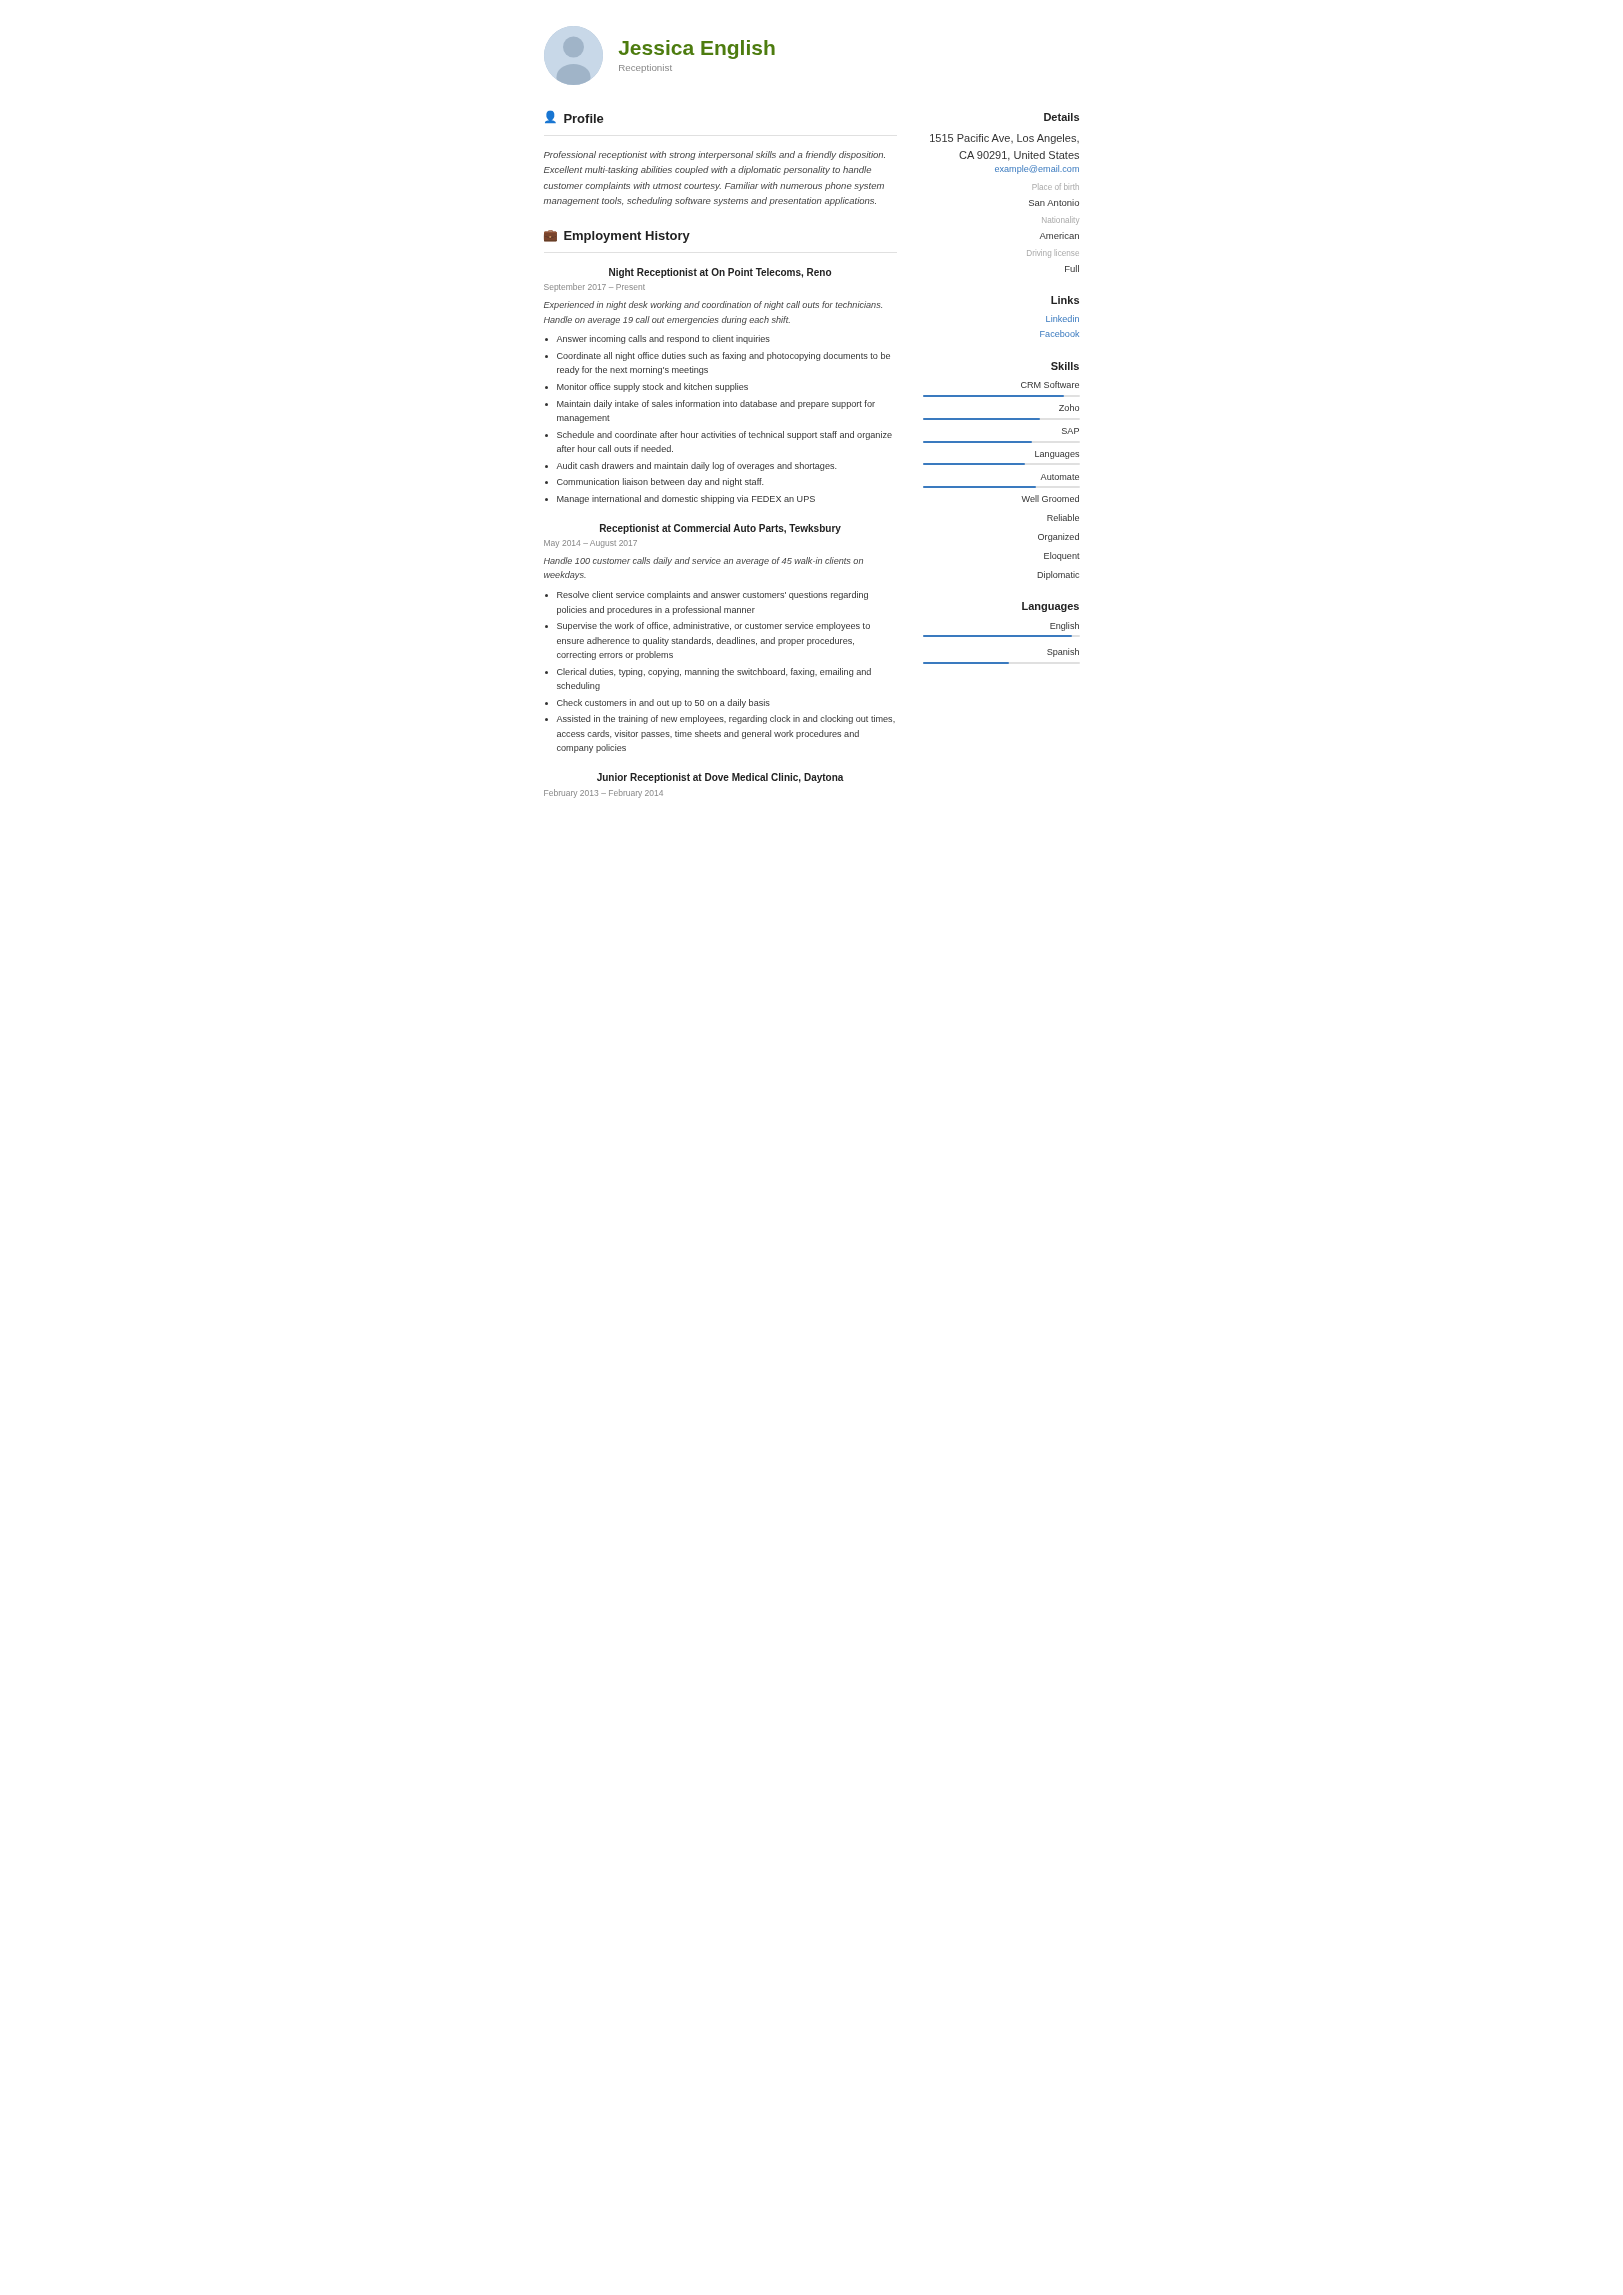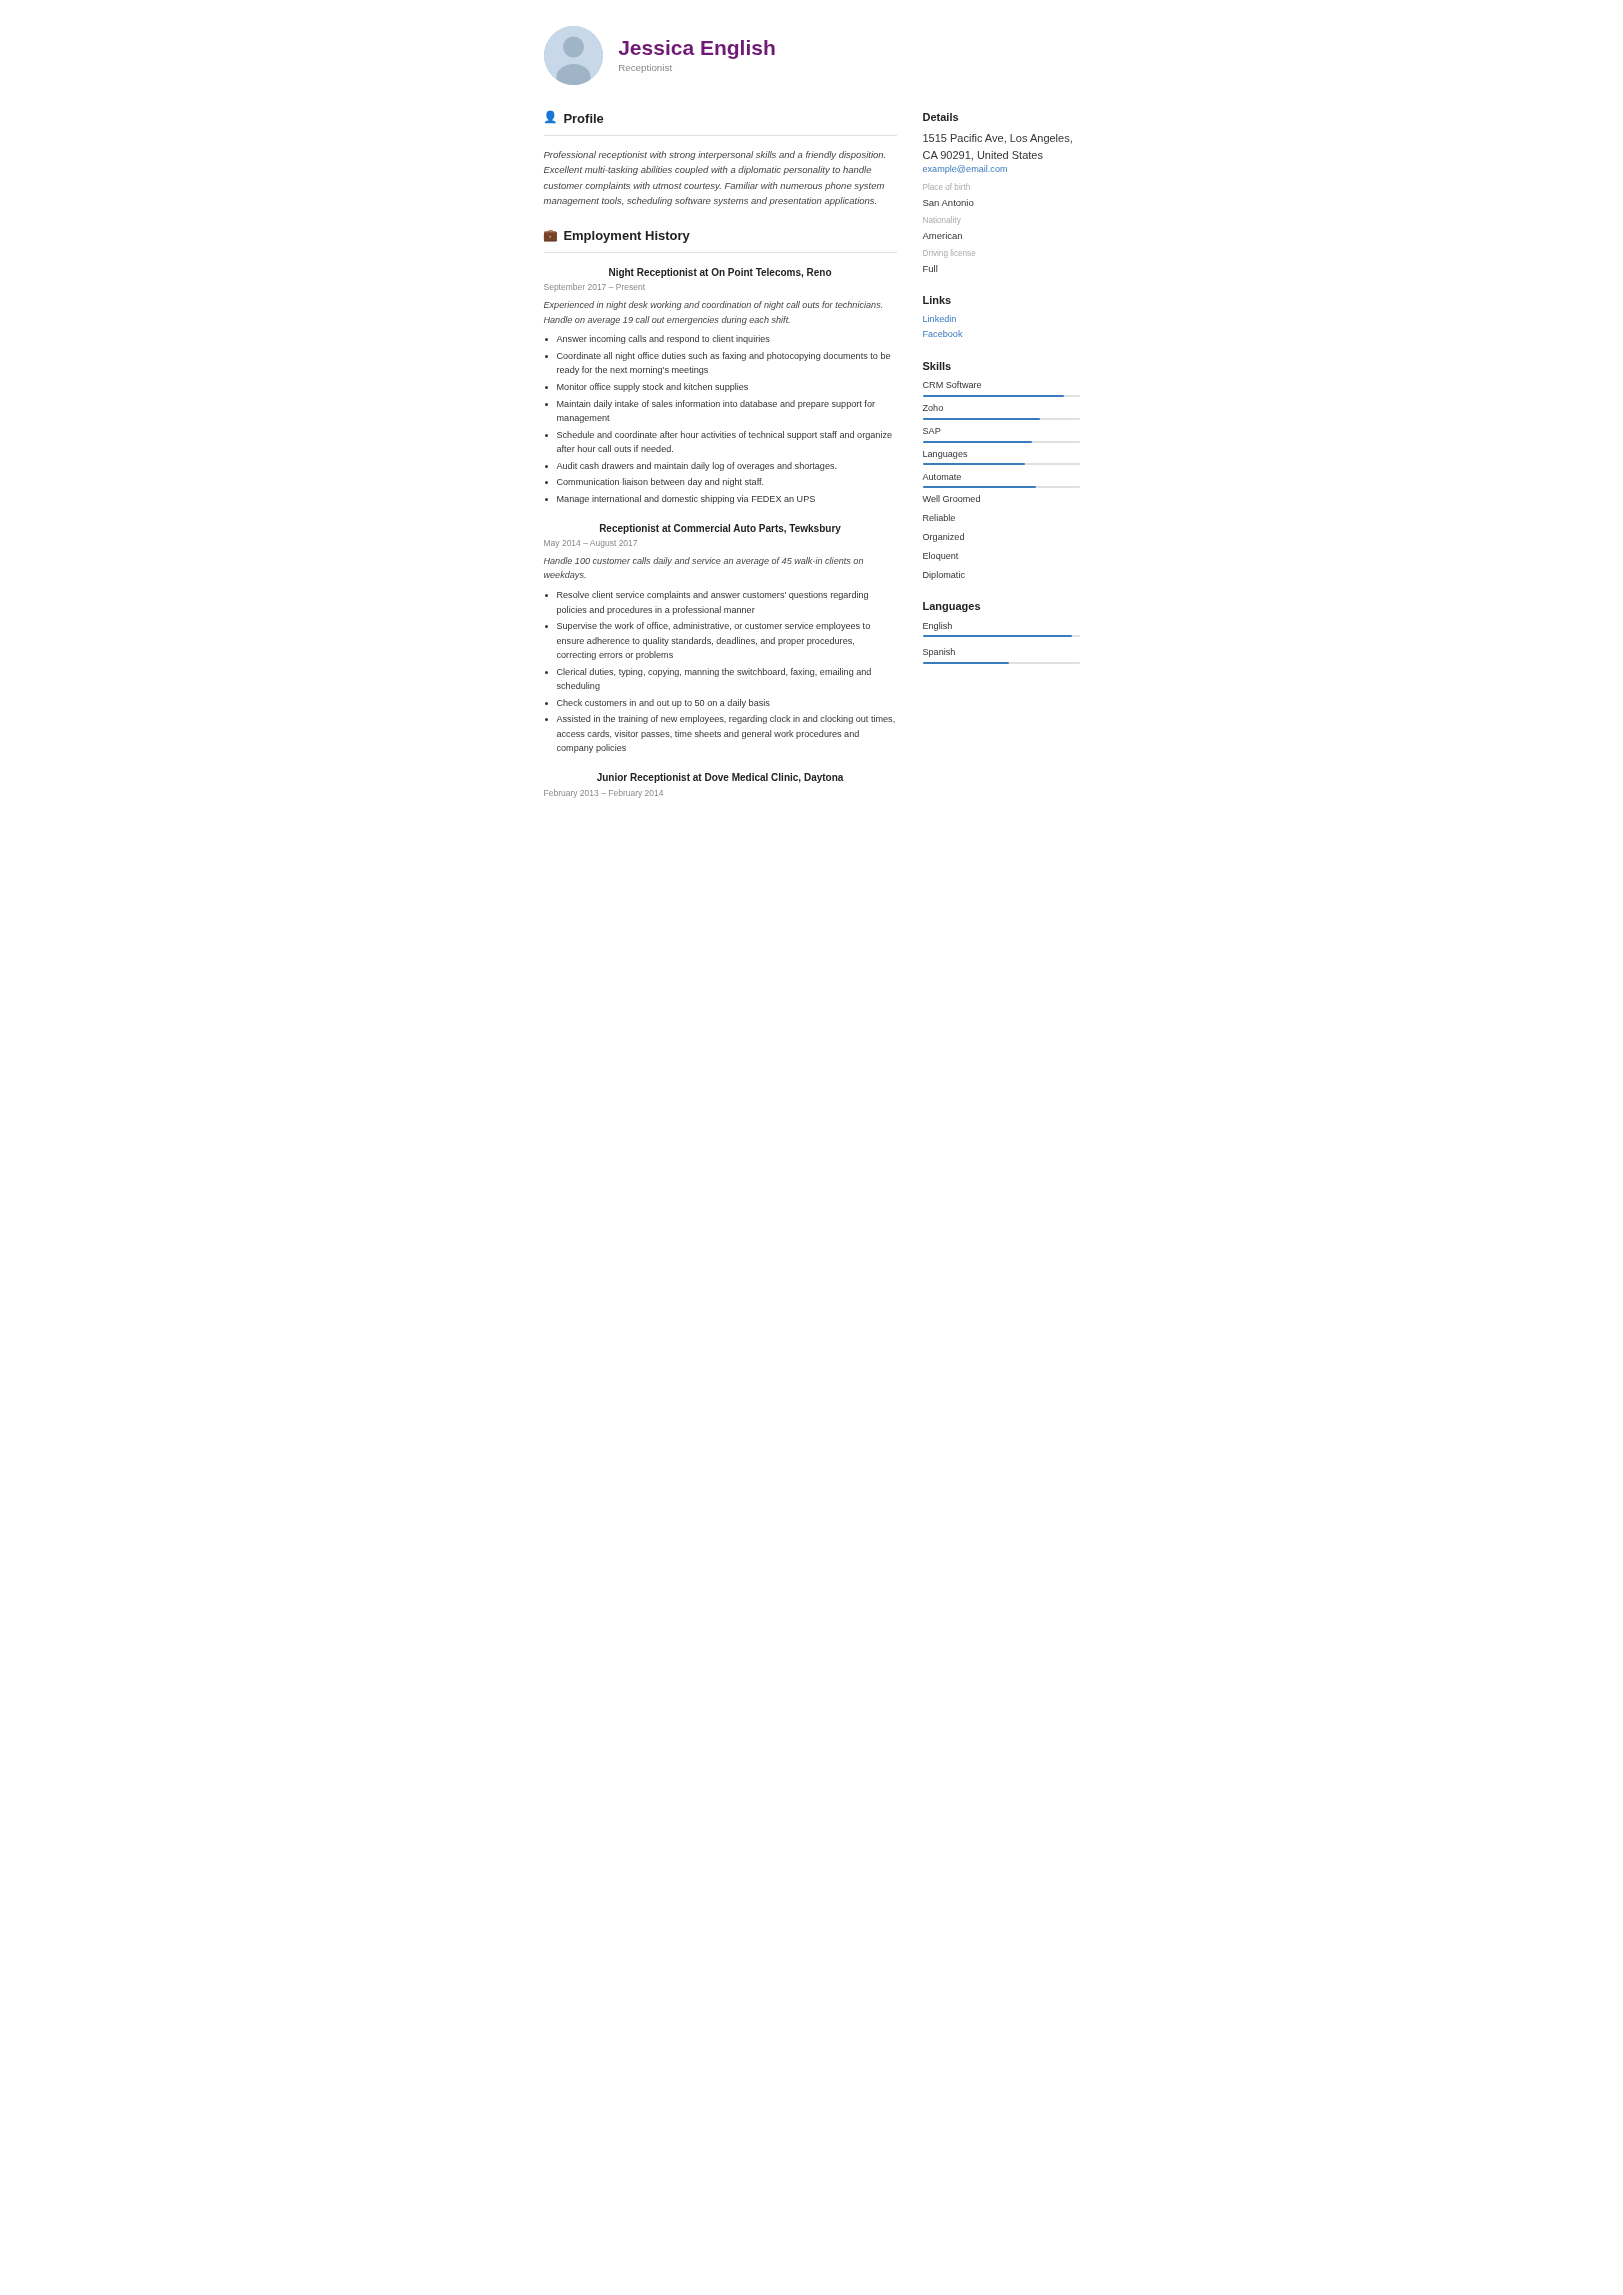--- a/index.html
+++ b/index.html
@@ -30,41 +30,42 @@
       overflow: hidden;
       flex-shrink: 0;
       margin-right: 15.7px;
       display: flex;
       align-items: center;
       justify-content: center;
     }
     .header-info h1 {
       font-size: 21px;
       font-weight: bold;
-      color: #701a75;
+      color: #4d7c0f;
       line-height: 1.2;
     }
     .header-info .job-title {
       font-size: 9.8px;
       color: #888;
       margin-top: 1.3px;
     }
 
     
     .columns {
       display: flex;
       gap: 26px;
     }
     .col-main {
       flex: 1 1 0;
       min-width: 0;
     }
     .col-side {
       width: 157px;
       flex-shrink: 0;
+      text-align: right;
     }
 
     
     .section {
       margin-bottom: 18.3px;
     }
     .section-title {
       font-size: 13px;
       font-weight: bold;
       color: #222;

